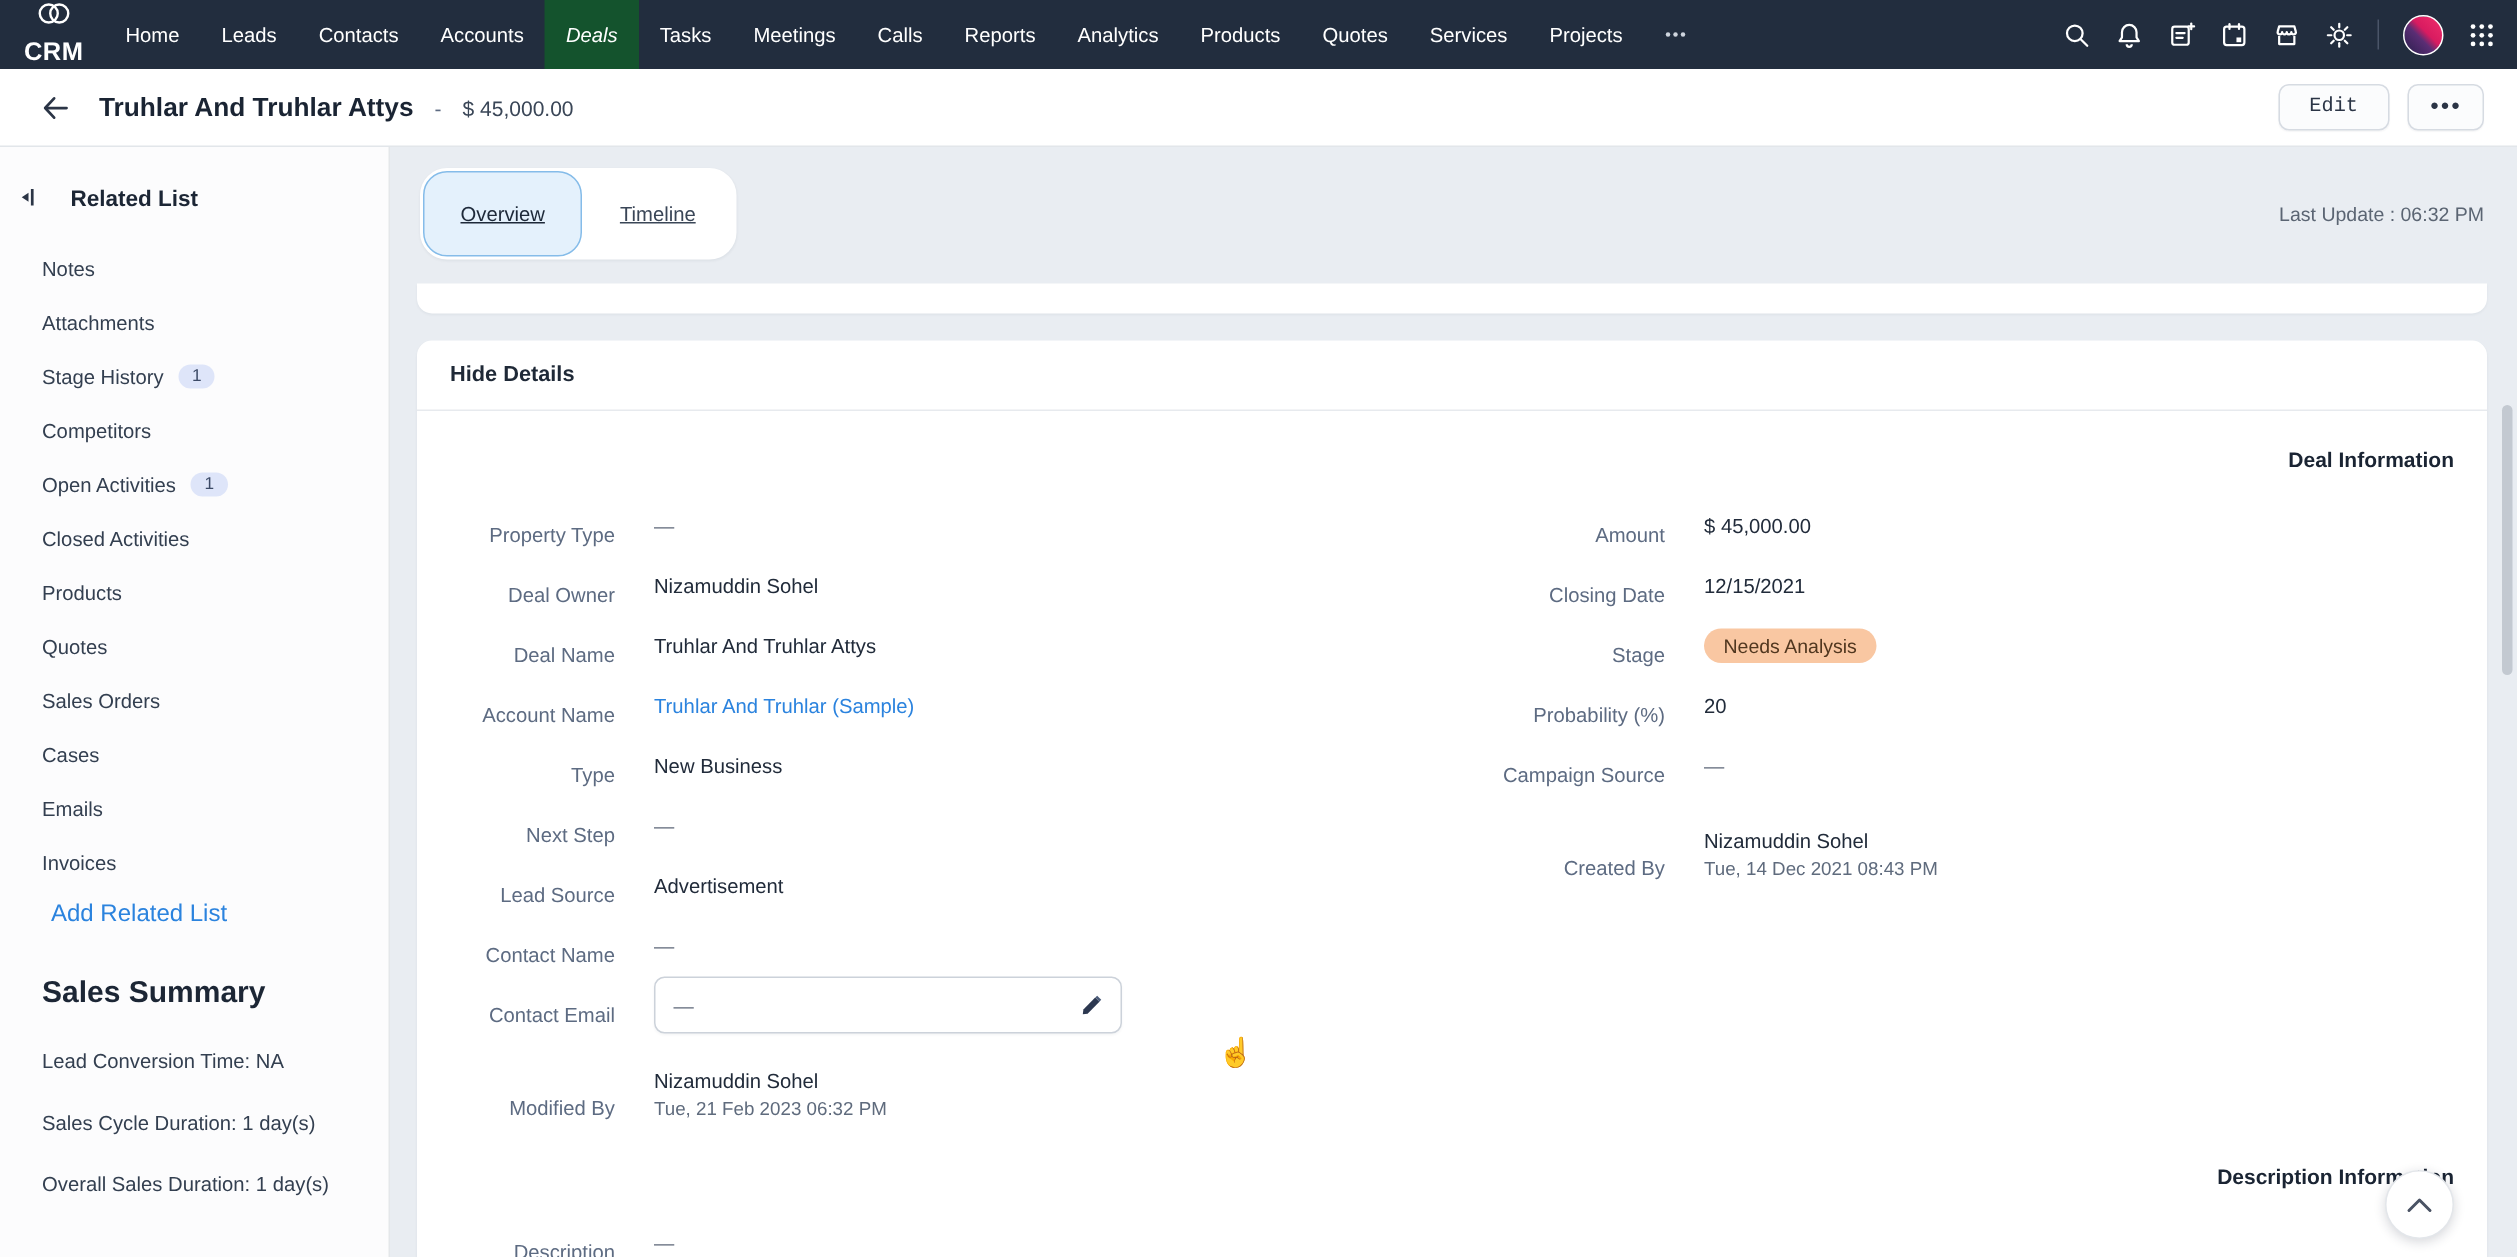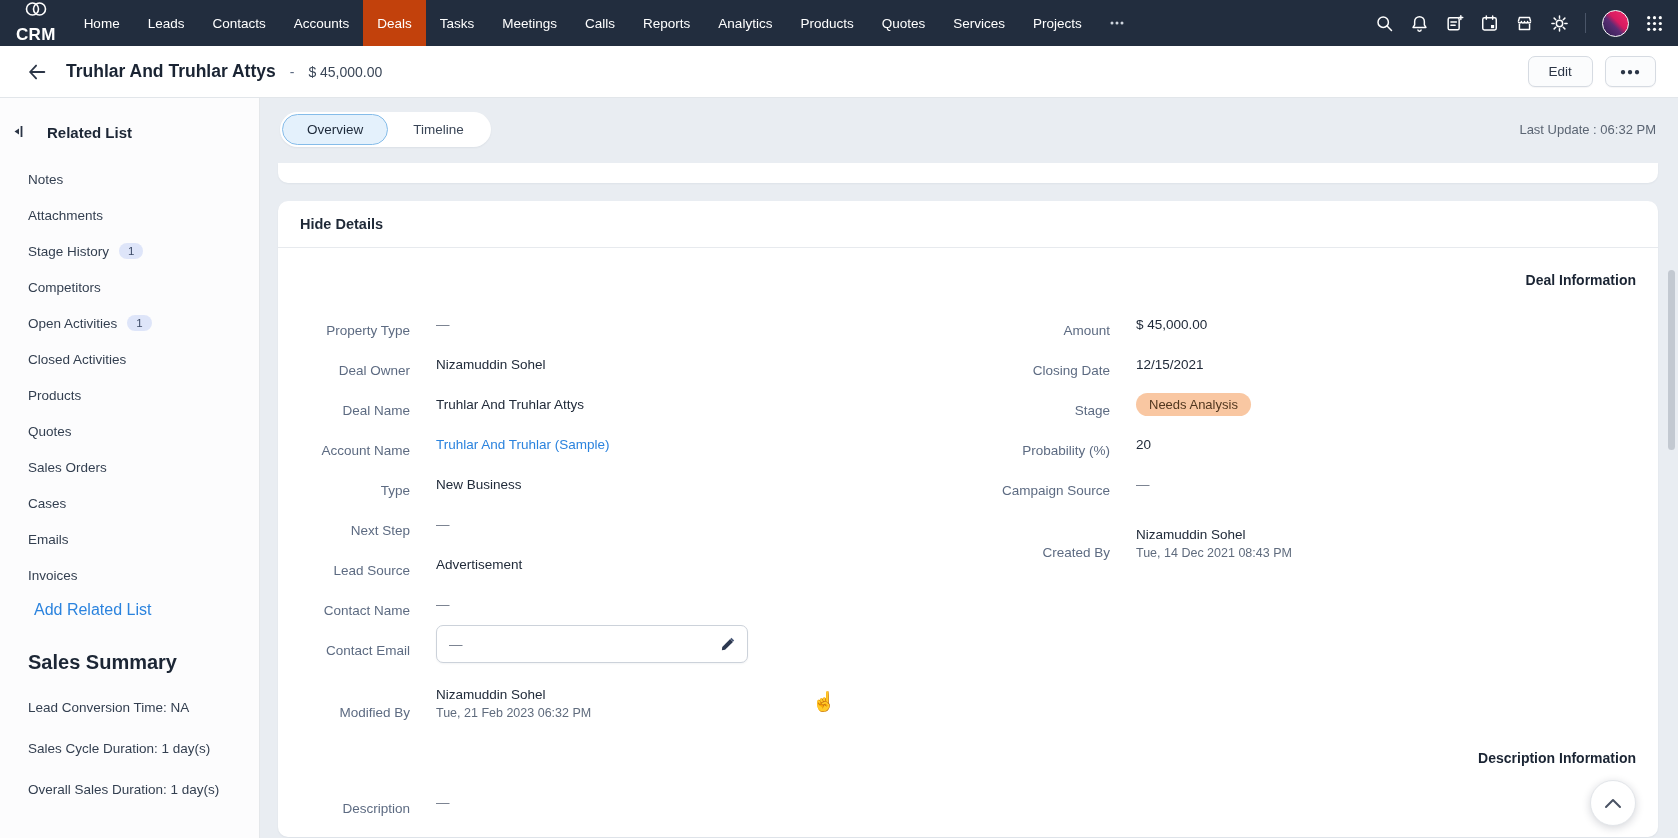--- a/index.html
+++ b/index.html
@@ -4,54 +4,54 @@
 <style>
   * { box-sizing: border-box; margin: 0; padding: 0; }
   html,body { width:1678px; height:838px; overflow:hidden; }
   body { font-family:"Liberation Sans", sans-serif; background:#e9edf2; color:#212b3a; position:relative; }
 
   
   .navbar { height:46px; background:#222d3e; display:flex; align-items:stretch; color:#fff; padding:0 14px 0 10px; }
   .brand { display:flex; align-items:center; gap:7px; padding:0 14px 0 6px; font-weight:bold; font-size:17px; letter-spacing:.3px;flex-direction:column; }
   .nav-items { display:flex; align-items:stretch; list-style:none; flex:1; }
   .nav-item { display:flex; align-items:center; padding:0 14px; font-size:13.5px; cursor:pointer; white-space:nowrap; }
-  .nav-item.active { background:#c2410c; }
+  .nav-item.active { background:#14532d;font-style:italic; }
   .nav-more { display:flex; align-items:center; padding:0 12px; letter-spacing:1px; font-size:11px; color:#cfd5de; cursor:pointer; }
   .nav-right { display:flex; align-items:center; gap:16px; }
   .nav-icon { width:19px; height:19px; display:flex; align-items:center; justify-content:center; cursor:pointer; }
   .nav-divider { width:1px; height:20px; background:#4a5568; }
   .avatar { width:27px; height:27px; border-radius:50%; background:linear-gradient(225deg,#f02e6b 0%,#d81b60 42%,#5a2d74 58%,#2a1f4d 100%); border:1.5px solid #fff; cursor:pointer; }
 
   
   .page-header { height:52px; background:#fff; border-bottom:1px solid #e2e6ea; display:flex; align-items:center; padding:0 22px; gap:14px; }
   .back-btn { background:none; border:none; cursor:pointer; display:flex; align-items:center; padding:4px; }
   .page-title { font-size:17.5px; font-weight:bold; color:#1a2433; }
   .title-sep { color:#5d6b82; font-size:14px; }
   .title-amount { color:#3a4657; font-size:14px; }
-  .header-actions { margin-left:auto; display:flex; gap:12px; }
+  .header-actions { margin-left:auto; display:flex; gap:12px;font-family:Liberation Mono, monospace; }
   .hdr-btn { background:#fbfcfd; border:1px solid #d6dbe2; border-radius:7px; padding:7px 20px; font-size:13.5px; color:#2b3546; cursor:pointer; font-family:inherit; box-shadow:0 1px 1px rgba(20,30,50,.04); }
   .hdr-btn.more { padding:7px 14px; letter-spacing:1px; font-size:10px; }
 
   
   .body-row { display:flex; height:740px; }
   .sidebar { width:260px; background:#fcfcfd; border-right:1px solid #e4e7ea; padding:26px 20px 0 28px; overflow:hidden; flex-shrink:0; }
   .sidebar-title-row { display:flex; align-items:flex-start; gap:23px; margin-bottom:20px; margin-left:-16px; }
   .sidebar-title { font-size:15px; font-weight:bold; color:#1c2635; }
   .sb-list { list-style:none; }
   .sb-item { height:36px; display:flex; align-items:center; gap:10px; font-size:13.5px; color:#333f50; cursor:pointer; }
   .sb-badge { background:#dee5f9; color:#3c4a66; font-size:11.5px; border-radius:10px; padding:2px 9px; }
   .add-link { display:inline-block; margin:8px 0 0 6px; color:#2b83de; font-size:16px; cursor:pointer; text-decoration:none;text-align:right; }
   .sb-heading { font-size:20px; font-weight:bold; color:#1c2635; margin:32px 0 10px; }
   .sb-summary-row { font-size:13.5px; color:#333f50; margin-top:26px; }
 
   
   .content { flex:1; position:relative; overflow:hidden; padding-top:14px; }
   .tabs-row { display:flex; align-items:center; padding:0 22px 0 20px; margin-bottom:16px; }
   .tab-pill { background:#fff; border-radius:18px; display:inline-flex; padding:2px; box-shadow:0 1px 2px rgba(20,30,50,.06); }
-  .tab { border:1px solid transparent; background:none; border-radius:16px; padding:7px 24px; font-size:13.5px; color:#3a4657; cursor:pointer; font-family:inherit; }
+  .tab { border:1px solid transparent; background:none; border-radius:16px; padding:20px 24px; font-size:13.5px; color:#3a4657; cursor:pointer; font-family:inherit;text-decoration:underline; }
   .tab.active { background:#e4f1fc; border-color:#85bce9; color:#1d2939; }
   .last-update { margin-left:auto; font-size:13px; color:#5b6573; }
 
   .partial-card { height:20px; background:#fff; border-radius:0 0 10px 10px; margin:0 20px 18px 18px; box-shadow:0 1px 2px rgba(20,30,50,.05); }
 
   .card { background:#ffffff; border-radius:10px; margin:0 20px 0 18px; box-shadow:0 1px 2px rgba(20,30,50,.06); height:636px; overflow:hidden; }
   .card-header { padding:15px 22px; font-size:14.5px; font-weight:bold; color:#1f2937; border-bottom:1px solid #e7eaee; cursor:pointer; }
   .card-body { padding:24px 22px 0; }
   .section-title { font-size:14px; font-weight:bold; color:#1a2433; margin-bottom:16px;text-align:right; }
 

